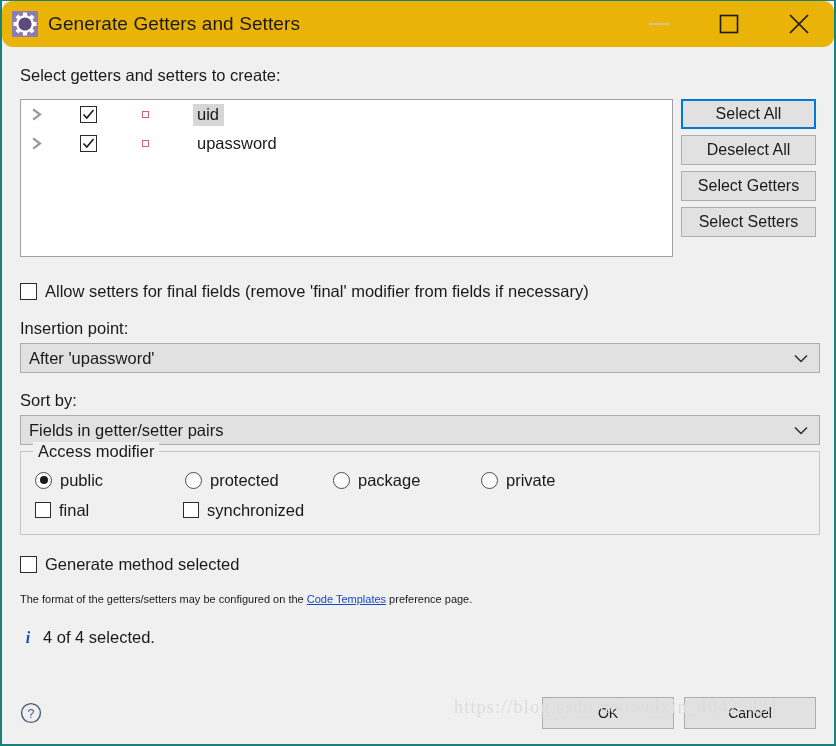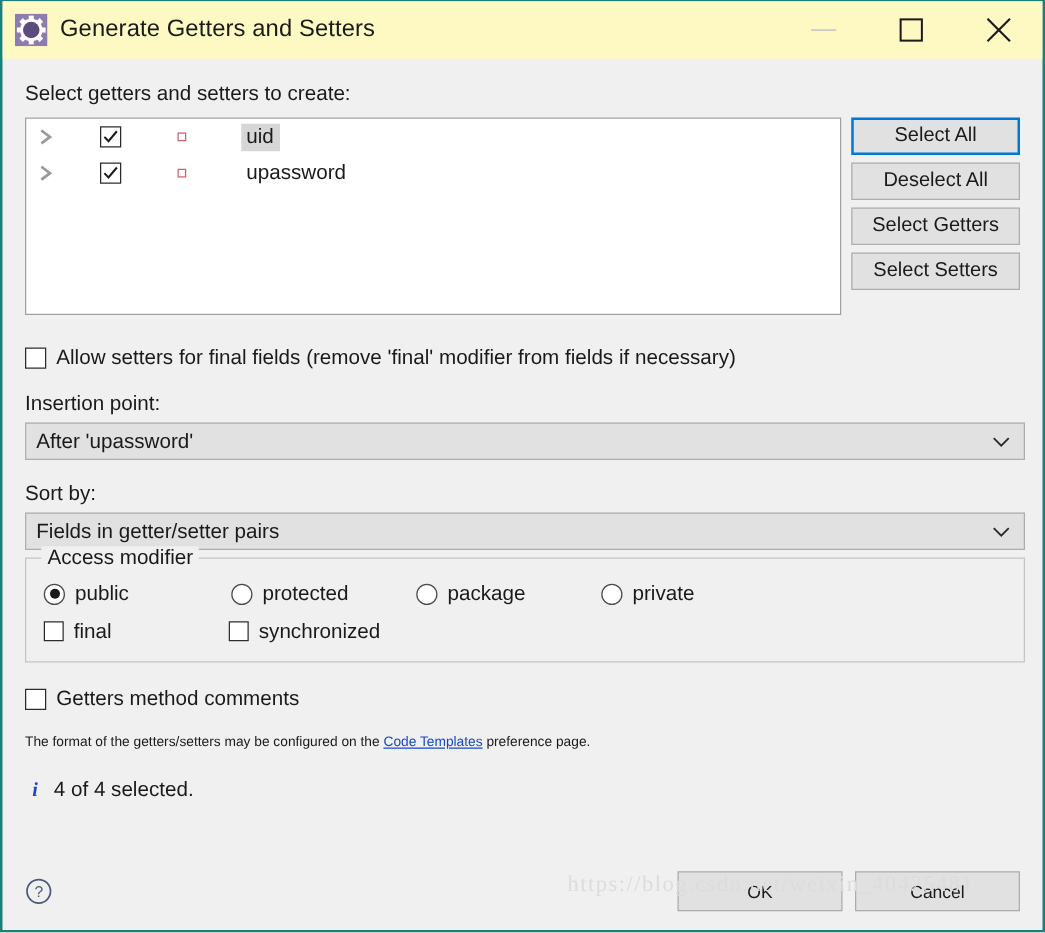--- a/index.html
+++ b/index.html
@@ -23,25 +23,26 @@
     border-right: 2px solid #1b7f7a;
     border-bottom: 2px solid #1b7f7a;
     border-top: 1px solid #1b7f7a;
     background: #f0f0f0;
     overflow: hidden;
   }
 
   
   .titlebar {
     height: 46px;
-    background: #fef9c3;
-    display: flex;
-    align-items: center;
-    position: relative;
-    box-sizing: border-box;
+    background: #eab308;
+    display: flex;
+    align-items: center;
+    position: relative;
+    box-sizing: border-box;
+    border-radius: 11px;
   }
   .title-icon {
     width: 26px;
     height: 26px;
     margin-left: 10px;
     margin-right: 10px;
     flex: none;
     position: relative;
   }
   .title-text {
@@ -72,21 +73,21 @@
     position: relative;
     padding: 0 18px;
     height: 698px;
     box-sizing: border-box;
   }
 
   .section-label {
     font-size: 16.5px;
     color: #1a1a1a;
     padding-top: 19px;
-    padding-bottom: 9px;
+    padding-bottom: 14px;
   }
 
   .list-row {
     display: flex;
     align-items: flex-start;
   }
 
   .tree {
     width: 666px;
     height: 158px;
@@ -515,21 +516,21 @@
         </div>
         <div class="cbrow">
           <span class="cbox small"></span>
           <span>synchronized</span>
         </div>
       </div>
     </div>
 
     <div class="cbrow gen-comments-row">
       <span class="cbox"></span>
-      <span>Getters method comments</span>
+      <span>Generate method selected</span>
     </div>
 
     <div class="format-text">
       <span>The format of the getters/setters may be configured on the </span><span class="link">Code Templates</span><span> preference page.</span>
     </div>
 
     <div class="status-row">
       <span class="info-icon">i</span>
       <span class="status-text">4 of 4 selected.</span>
     </div>

